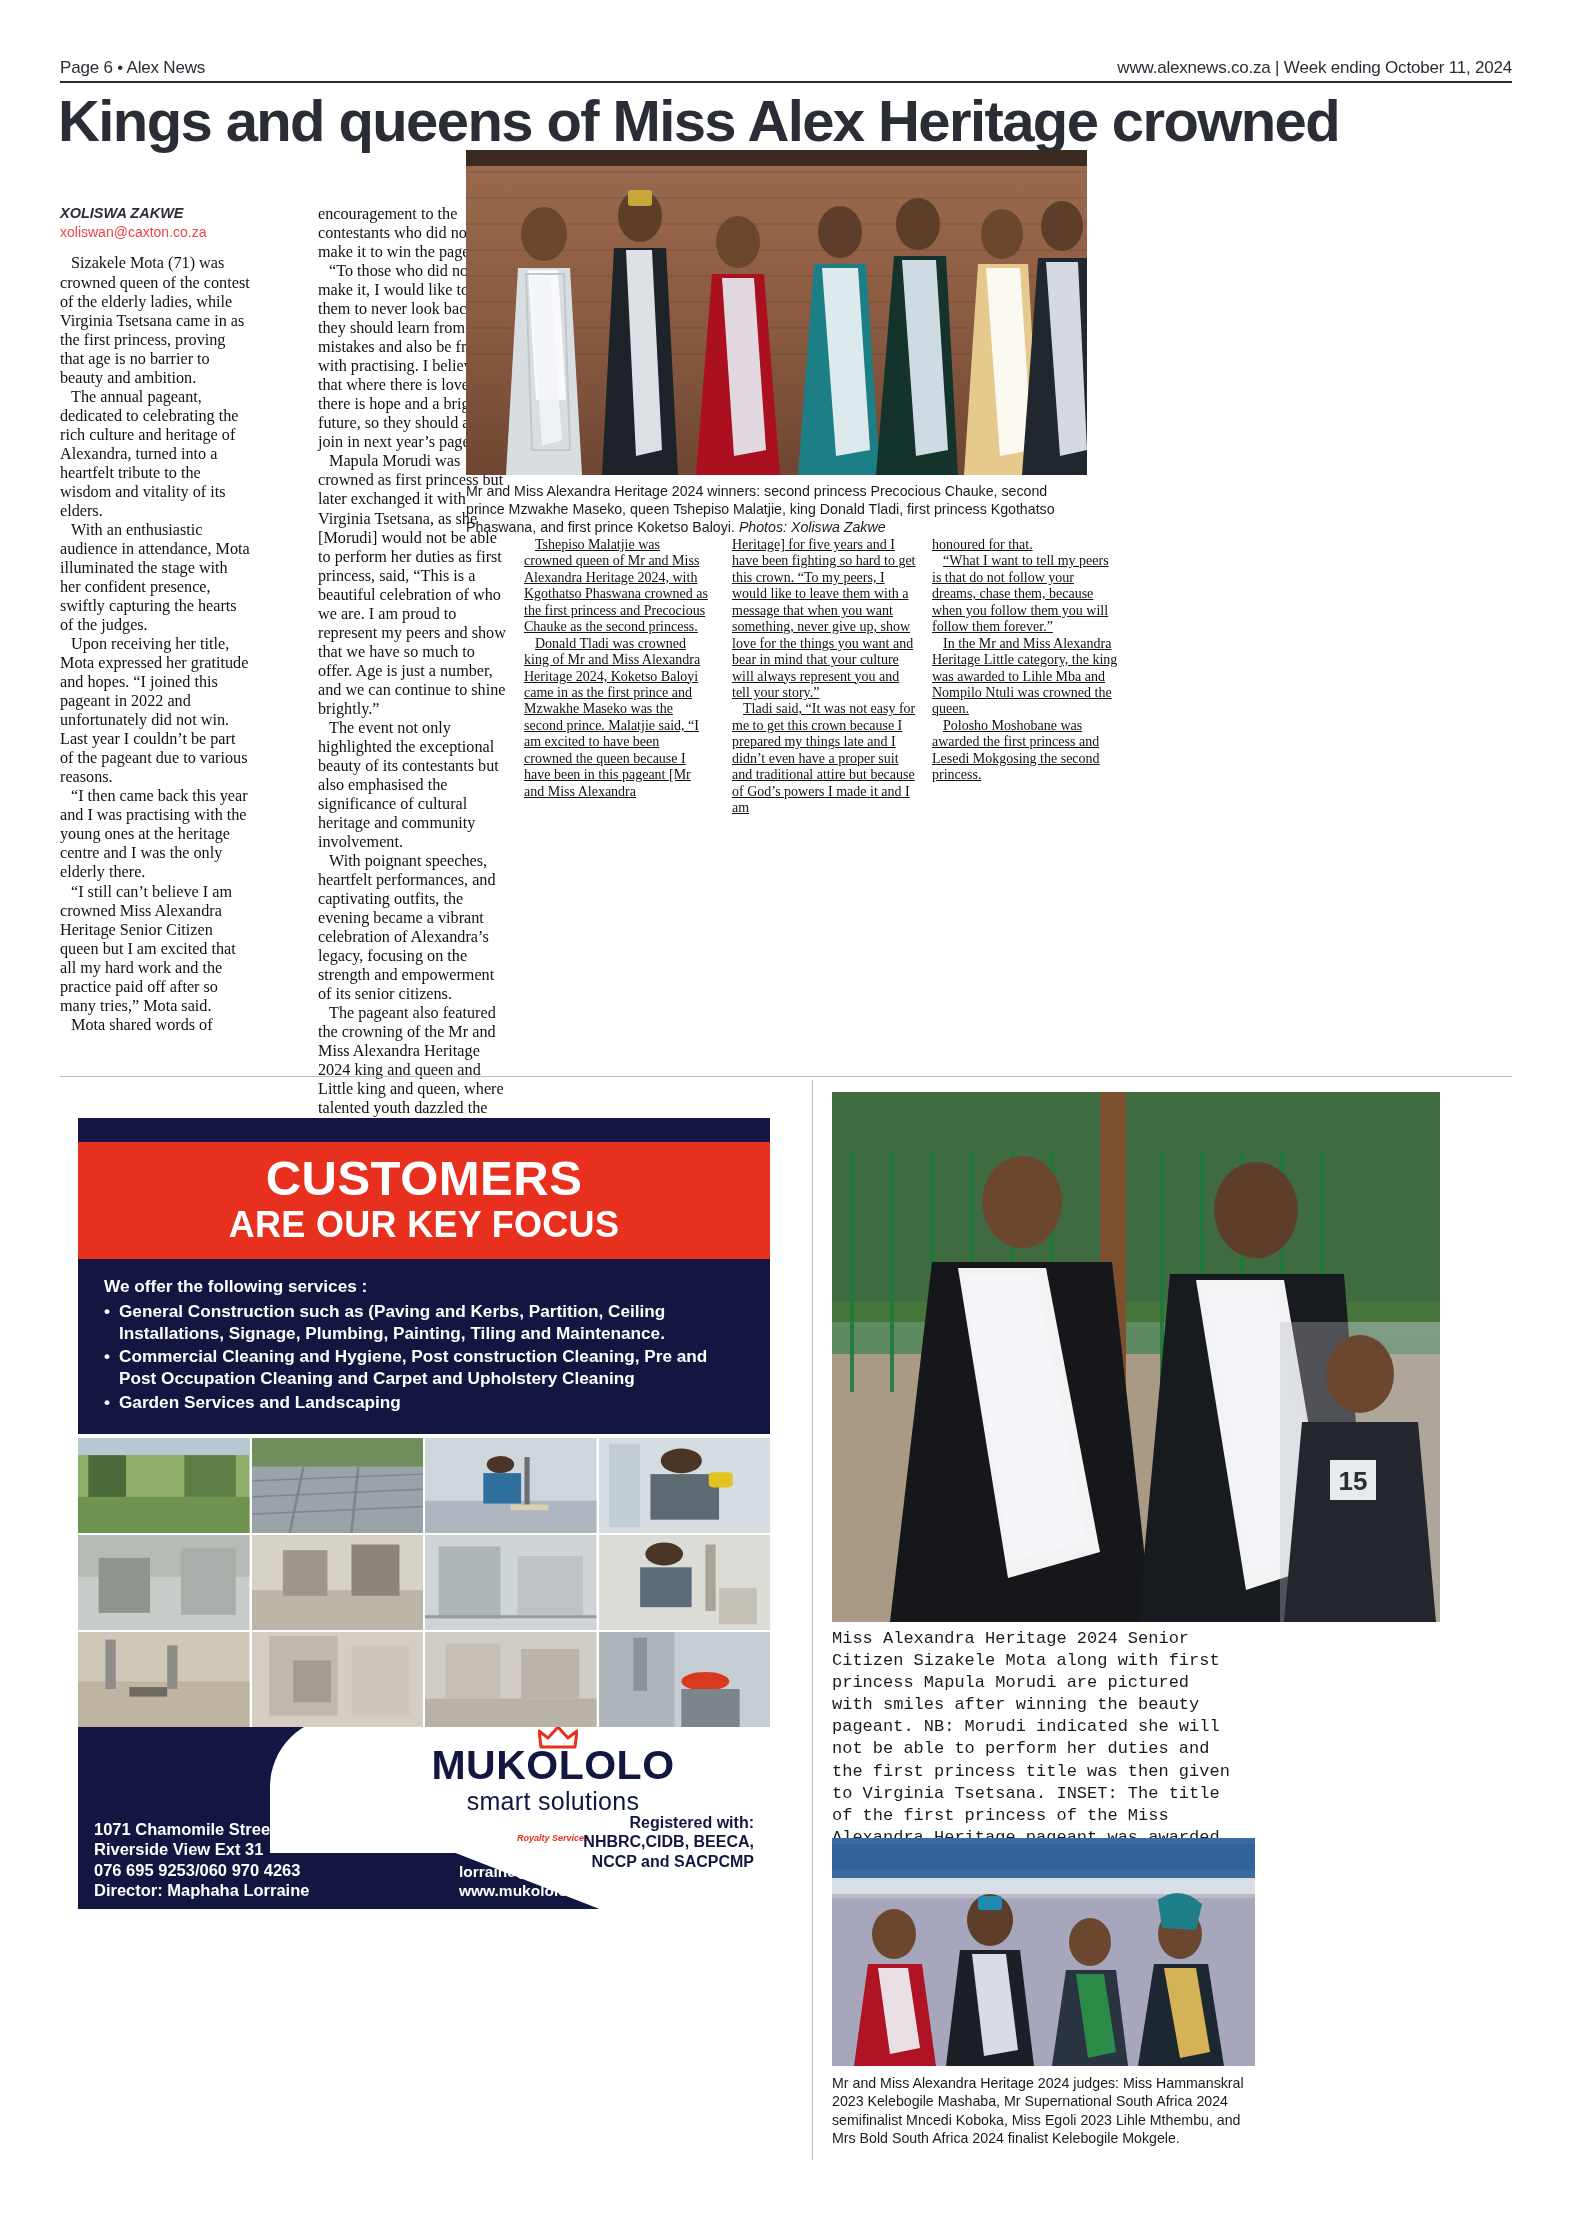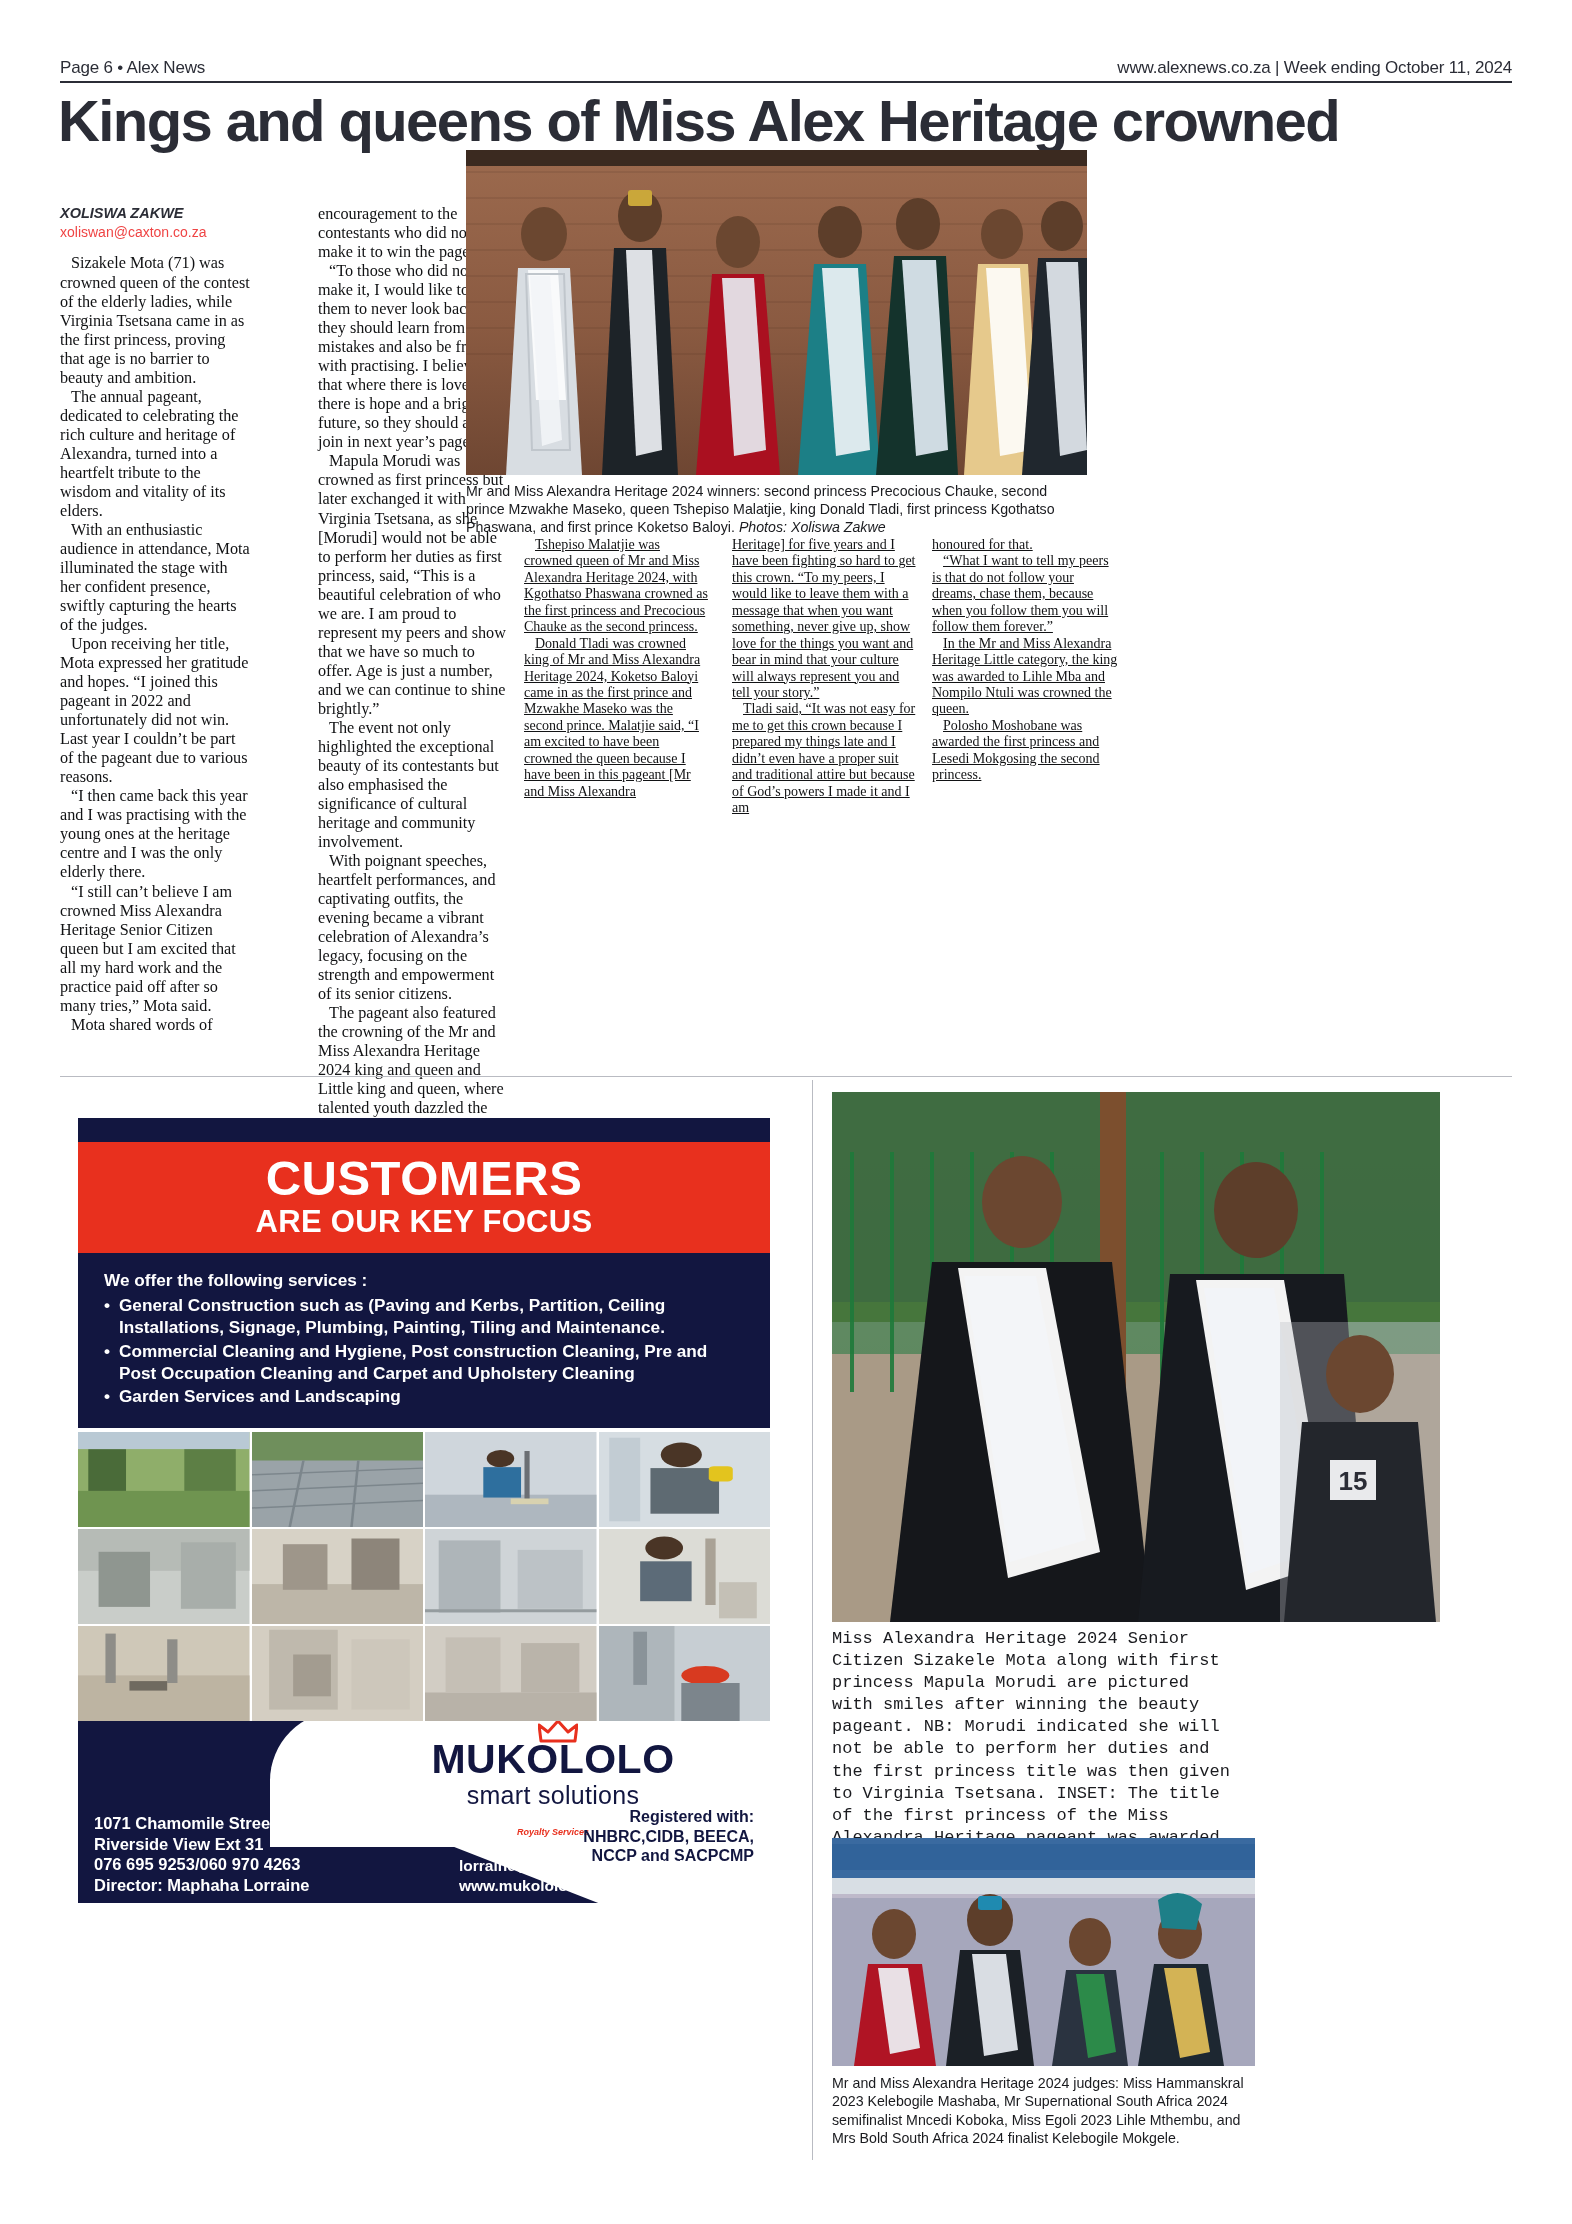--- a/index.html
+++ b/index.html
@@ -158,21 +158,21 @@
     font-family: "Liberation Sans", sans-serif;
     font-weight: bold;
     font-size: 49px;
     letter-spacing: 0.5px;
     color: #fff;
     line-height: 1.0;
   }
   .ad-subtitle {
     font-family: "Liberation Sans", sans-serif;
     font-weight: bold;
-    font-size: 31px;
+    font-size: 36px;
     letter-spacing: 0.3px;
     color: #fff;
     line-height: 1.1;
     margin-top: 2px;
   }
   .ad-services {
     background: #121640;
     color: #fff;
     padding: 16px 26px 20px 26px;
     font-family: "Liberation Sans", sans-serif;

